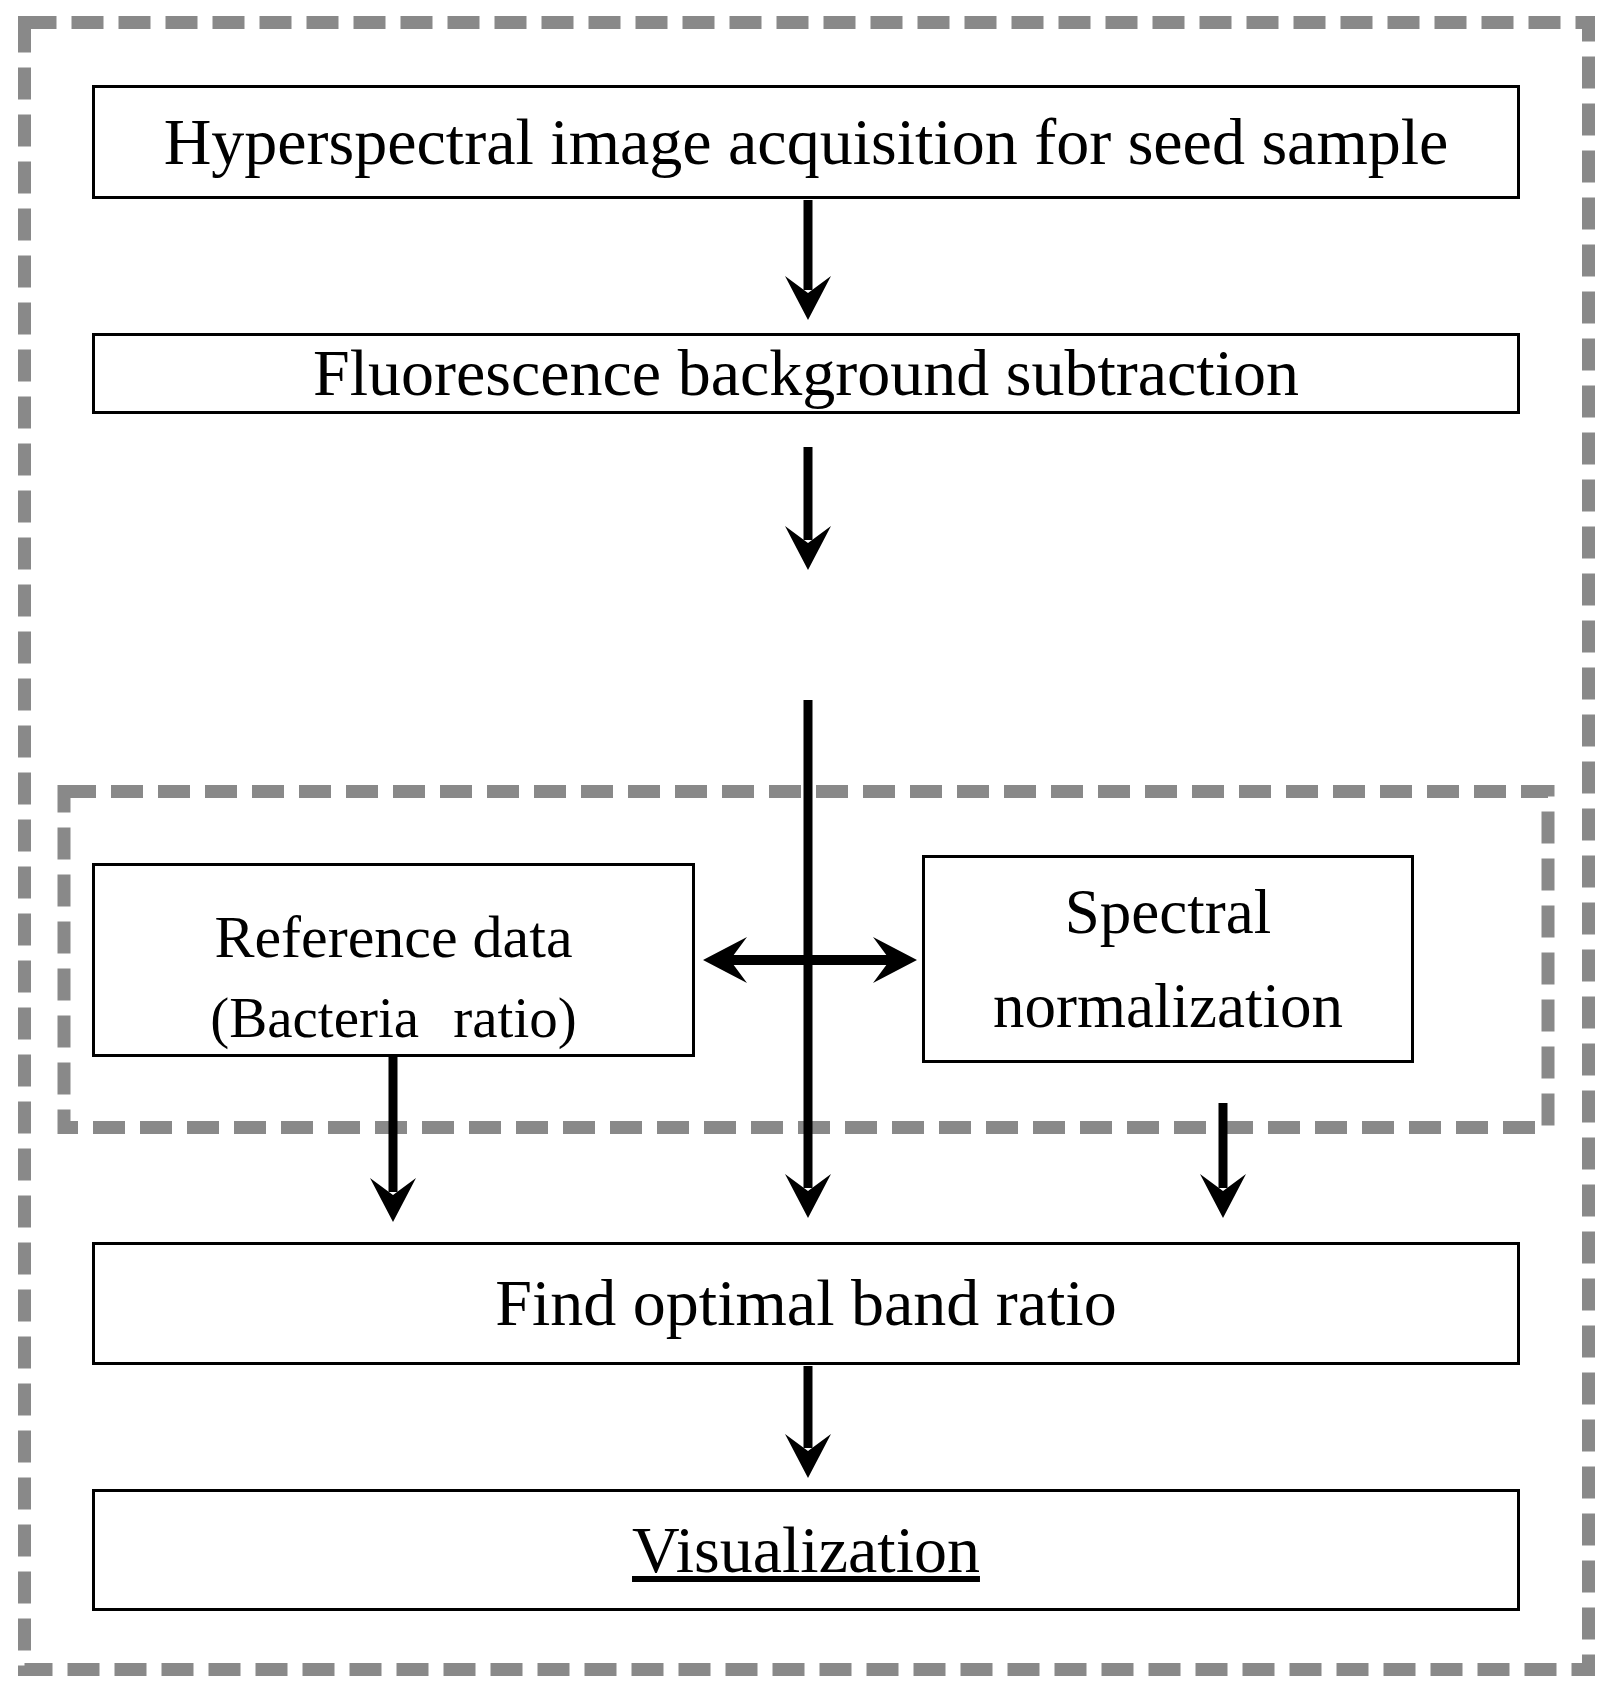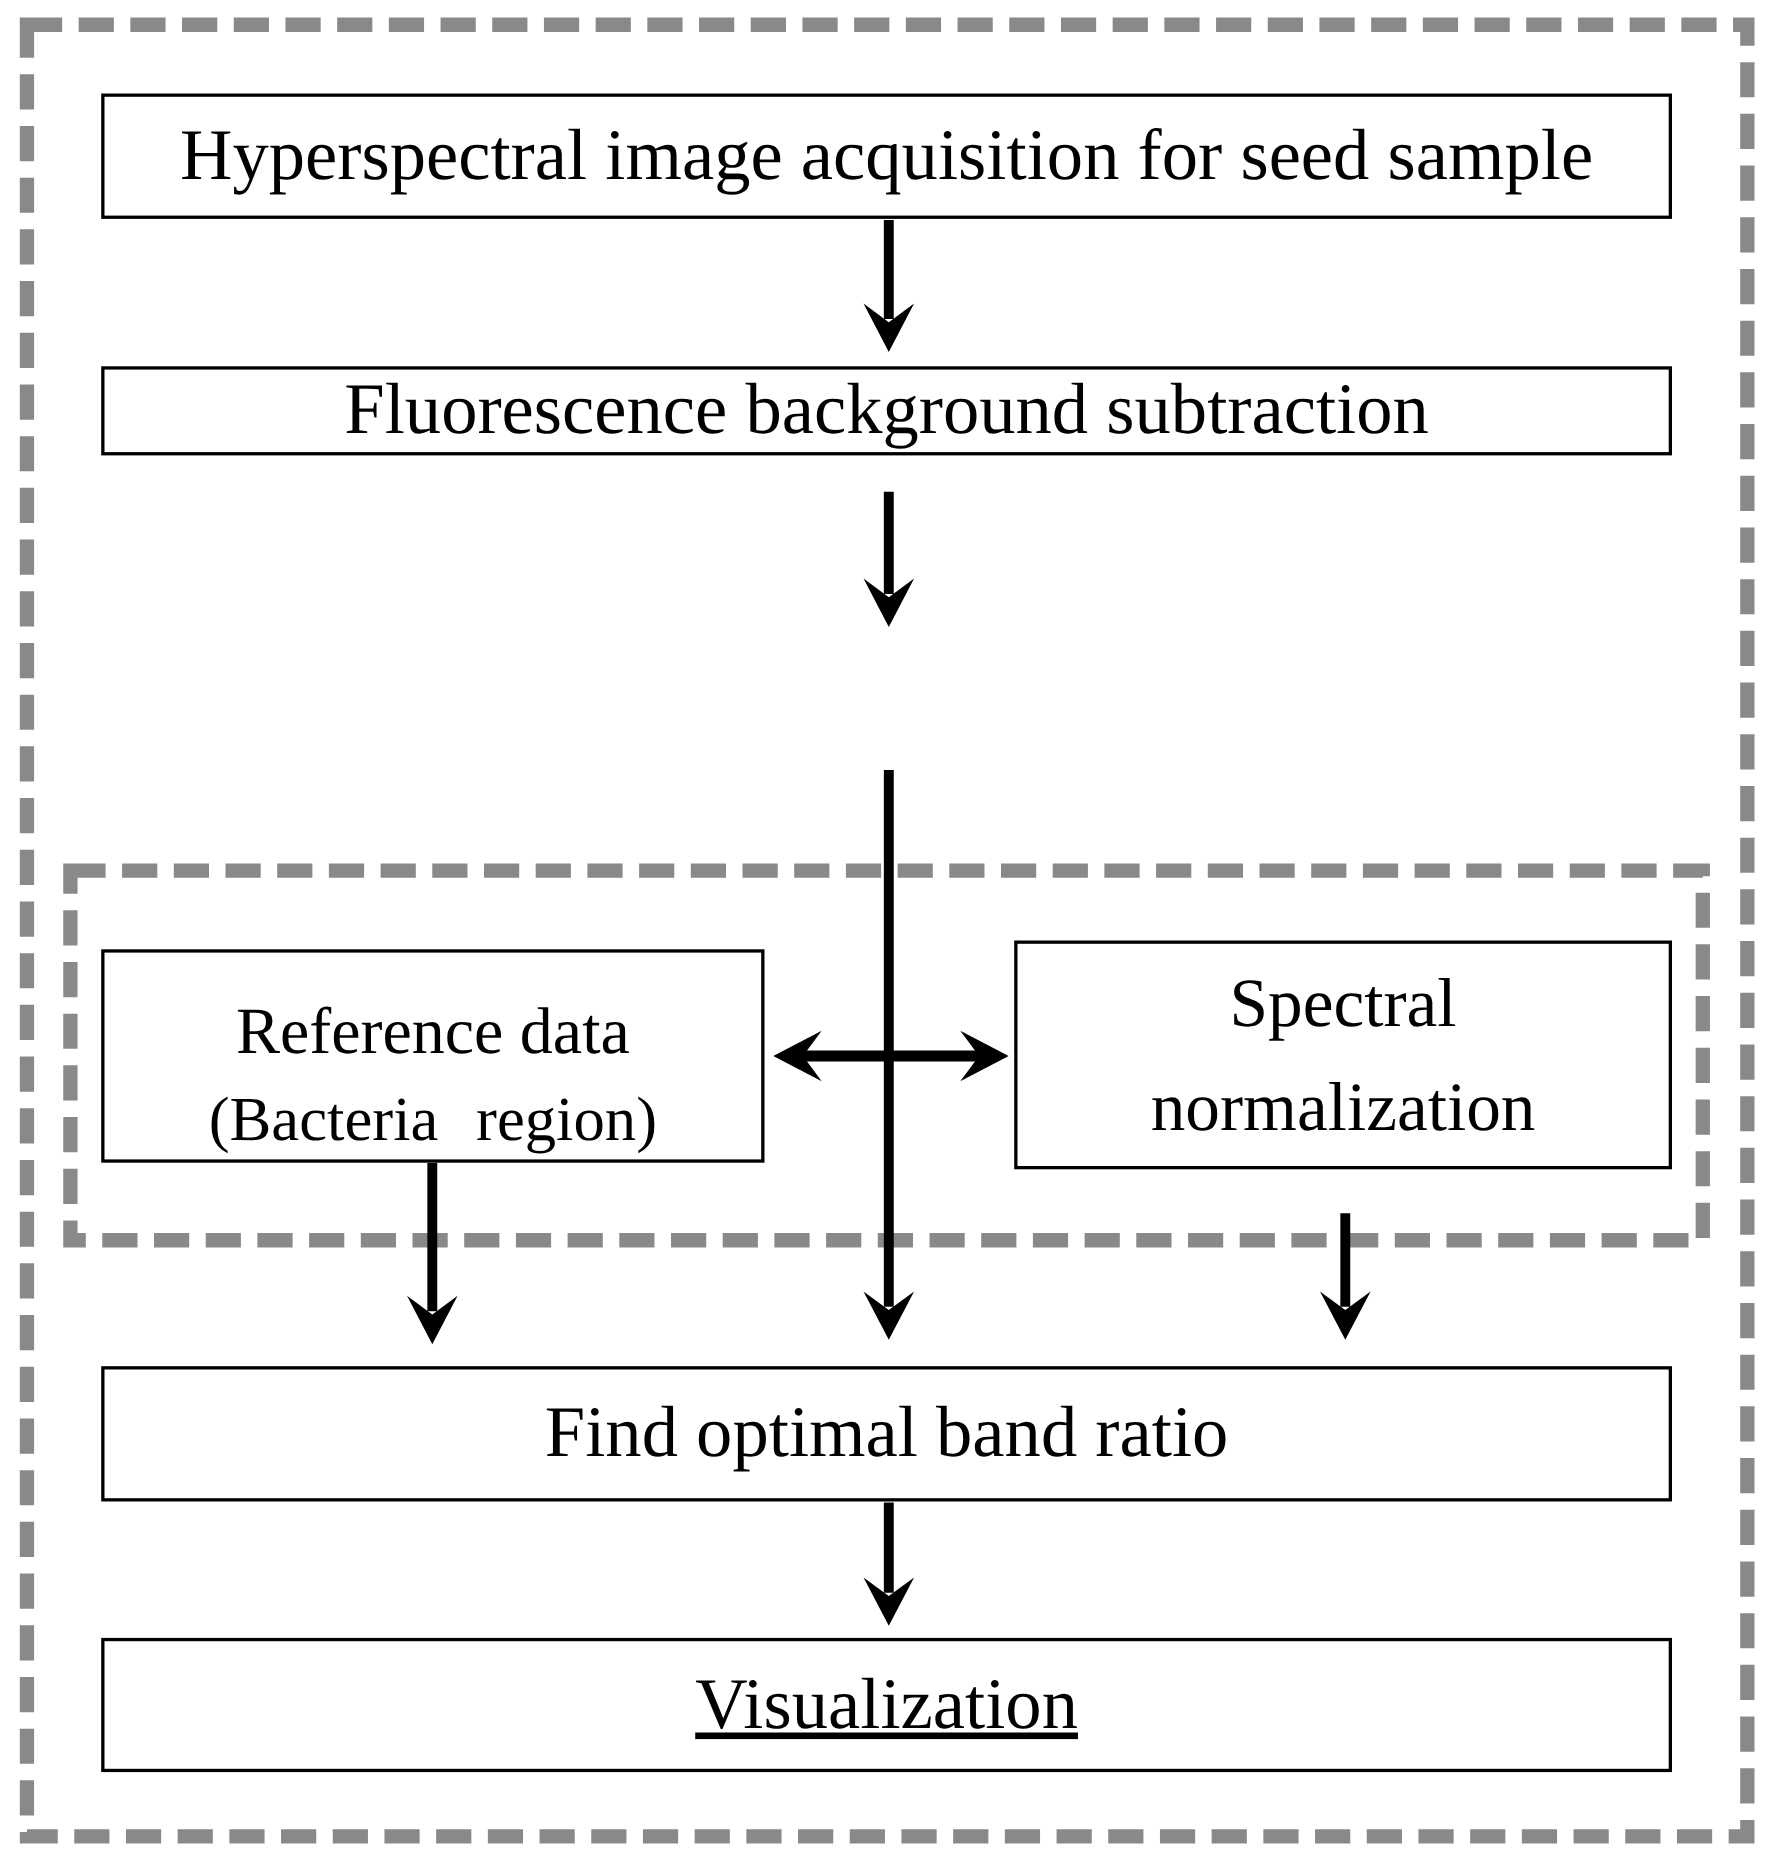--- a/index.html
+++ b/index.html
@@ -26,21 +26,21 @@
   }
   .lbl{font-size:66px;line-height:1.1;white-space:nowrap;}
   .lbl-suffix{font-size:53px;}
   .lbl-sm{font-size:60px;line-height:1.38;white-space:nowrap;margin-top:33px;}
   .lbl-sub{font-size:57px;line-height:1.38;white-space:nowrap;word-spacing:0.35em;}
   .lbl-2l{font-size:63px;line-height:1.5;white-space:nowrap;}
   #n-acquisition{left:92px;top:85px;width:1428px;height:114px;text-align:center;}
   #n-background{left:92px;top:333px;width:1428px;height:81px;}
   #n-extraction{left:92px;top:575px;width:1430px;height:125px;}
   #n-reference{left:92px;top:863px;width:603px;height:194px;}
-  #n-normalization{left:922px;top:855px;width:598px;height:208px;}
+  #n-normalization{left:922px;top:855px;width:492px;height:208px;}
   #n-bandratio{left:92px;top:1242px;width:1428px;height:123px;}
   #n-visualization{left:92px;top:1489px;width:1428px;height:122px;text-decoration:underline;}
 </style>
 </head>
 <body>
 
 <div class="canvas" style="--c-border: #000000; --c-dash: #898989; --c-arrow: #000000; --c-text: #000000; --c-bg: #ffffff;">
 
   <svg class="layer" viewBox="0 0 1613 1688" aria-hidden="true">
 
@@ -89,21 +89,21 @@
     <span class="lbl">Hyperspectral image acquisition for seed sample</span>
   </div>
 
   <div class="node" id="n-background">
     <span class="lbl">Fluorescence background subtraction</span>
   </div>
 
 
   <div class="node" id="n-reference">
     <span class="lbl-sm">Reference data</span>
-    <span class="lbl-sub">(Bacteria region)</span>
+    <span class="lbl-sub">(Bacteria ratio)</span>
   </div>
 
   <div class="node" id="n-normalization">
     <span class="lbl-2l">Spectral</span>
     <span class="lbl-2l">normalization</span>
   </div>
 
   <div class="node" id="n-bandratio">
     <span class="lbl">Find optimal band ratio</span>
   </div>

